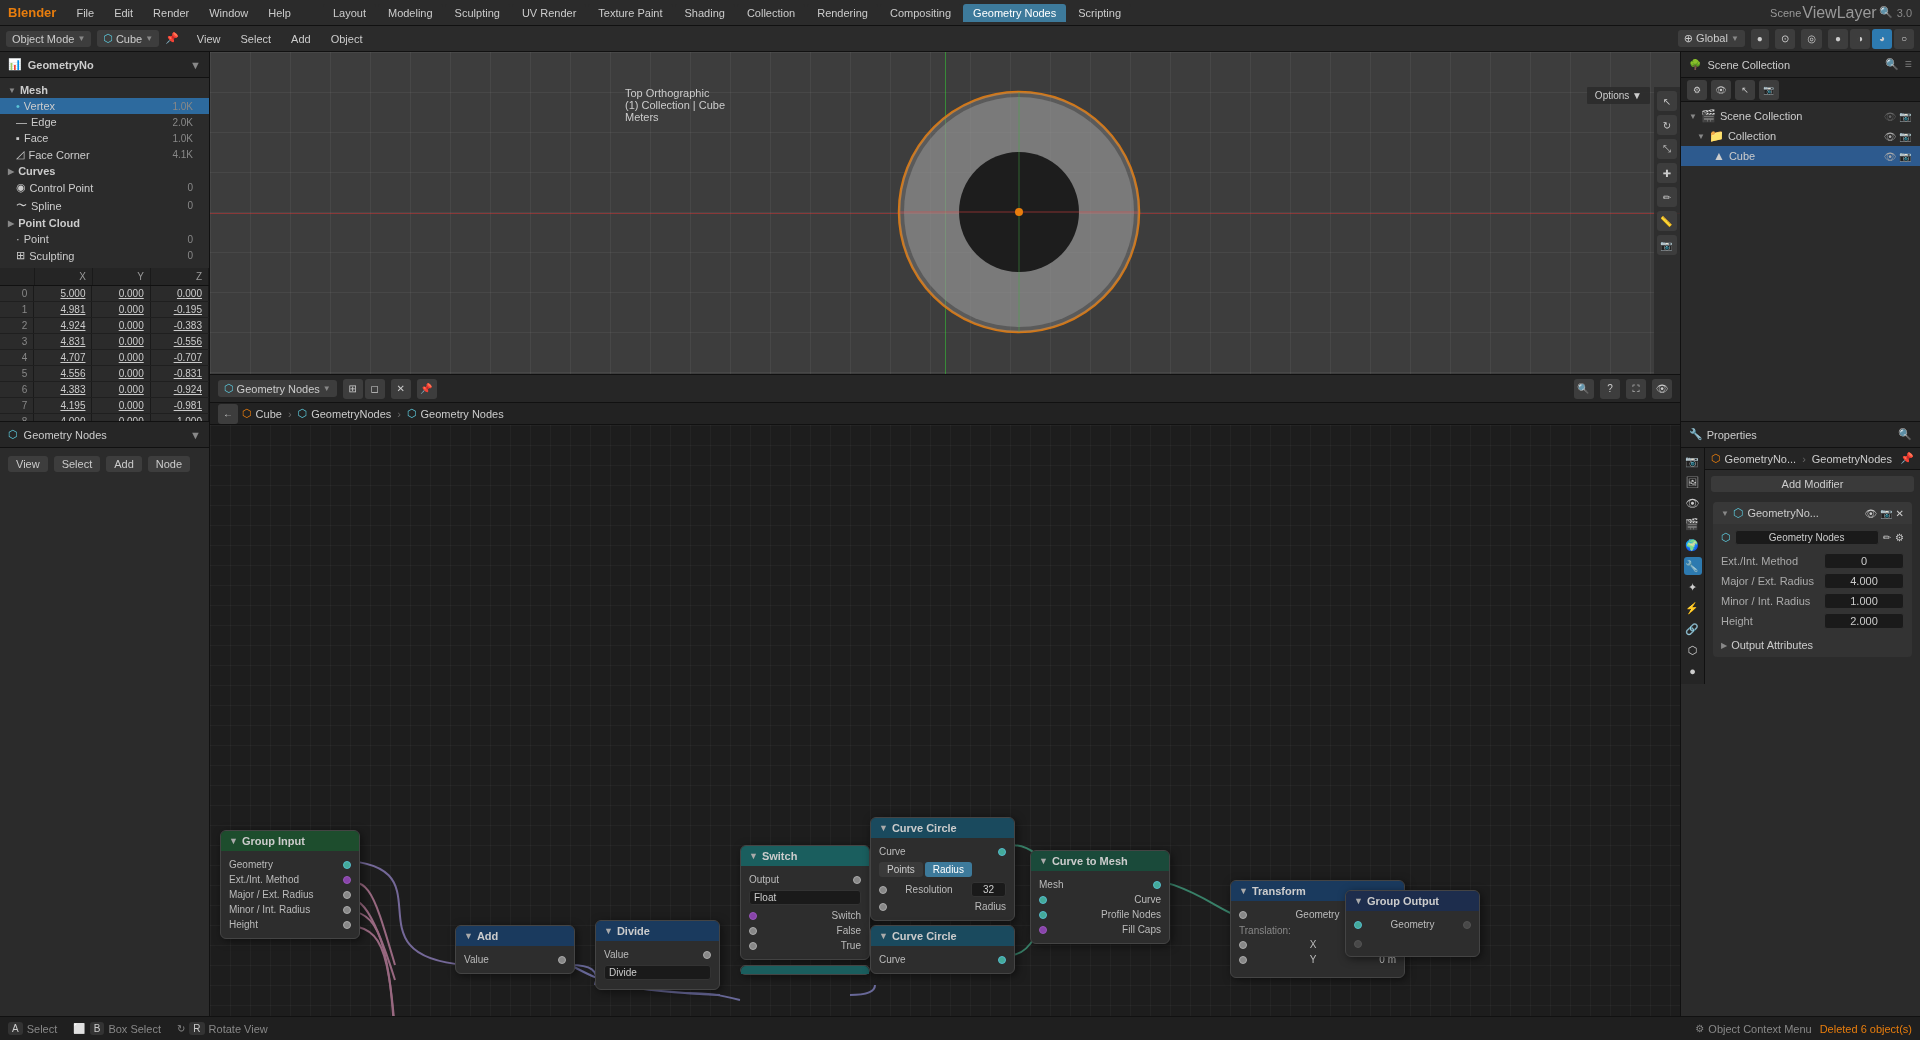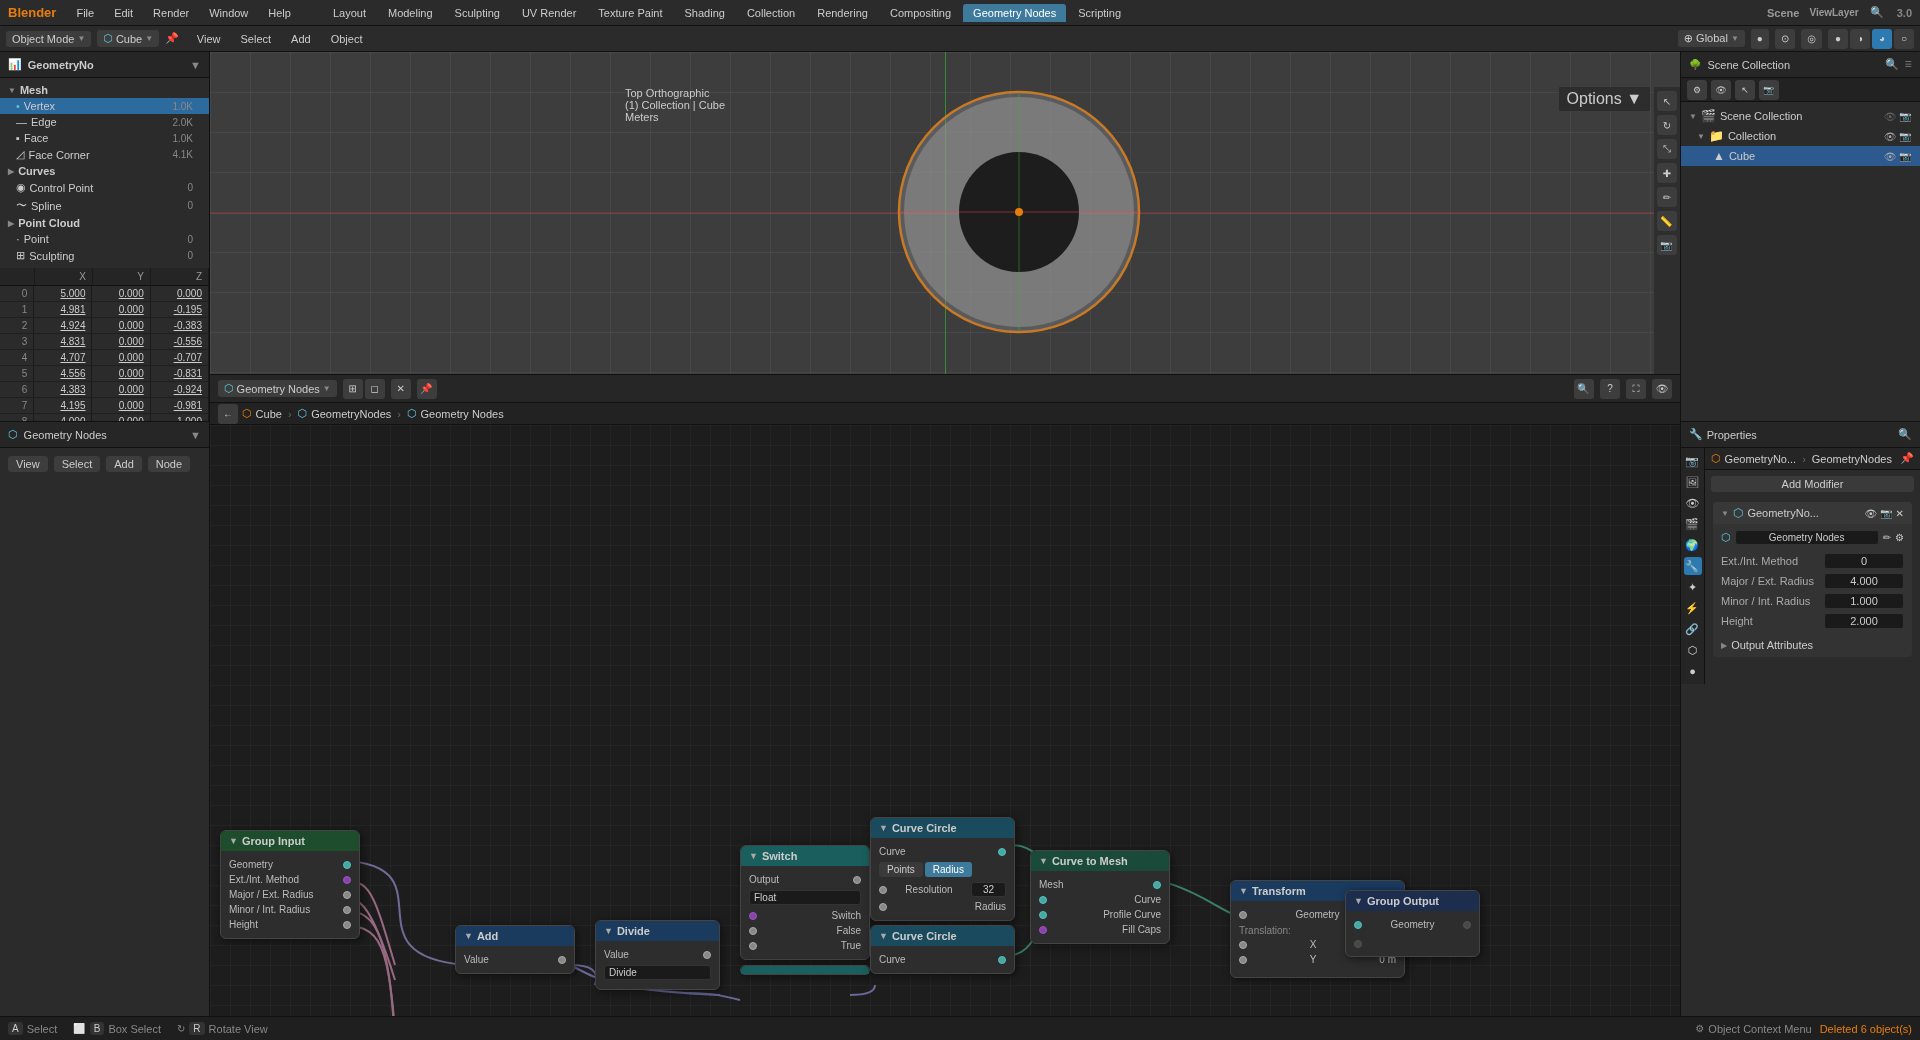--- a/index.html
+++ b/index.html
@@ -259,21 +259,21 @@
     }
     .vp-tool { width: 20px; height: 20px; background: #3d3d3d; border-radius: 3px; cursor: pointer; display: flex; align-items: center; justify-content: center; font-size: 10px; }
     
     #vp-options {
       position: absolute;
       top: 35px;
       right: 30px;
       background: rgba(43,43,43,0.9);
       padding: 3px 8px;
       border-radius: 1px;
-      font-size: 16px;
+      font-size: 10px;
     }
 
     
     #node-editor {
       flex: 1;
       background: #1a1a1a;
       position: relative;
       overflow: hidden;
     }
     #node-toolbar {
@@ -525,23 +525,23 @@
     <span class="menu-tab">Sculpting</span>
     <span class="menu-tab">UV Render</span>
     <span class="menu-tab">Texture Paint</span>
     <span class="menu-tab">Shading</span>
     <span class="menu-tab">Collection</span>
     <span class="menu-tab">Rendering</span>
     <span class="menu-tab">Compositing</span>
     <span class="menu-tab active">Geometry Nodes</span>
     <span class="menu-tab">Scripting</span>
   </div>
-  <div style="margin-left:auto;display:flex;align-items:center;gap:10px;font-weight:bold;">
+  <div style="margin-left:auto;display:flex;align-items:center;gap:1px;">
     <span style="font-size:11px;color:#999;">Scene</span>
-    <span style="font-size:10px;color:#999;">ViewLayer</span>
+    <span style="font-size:16px;color:#999;">ViewLayer</span>
     <span class="r-icon-btn">🔍</span>
     <span style="font-size:11px;color:#888;">3.0</span>
   </div>
 </div>
 
 <div id="second-bar">
   <div class="toolbar-dropdown">
     <span>Object Mode</span>
     <span class="triangle">▼</span>
   </div>
@@ -1005,21 +1005,21 @@
             <div class="node-row">
               <span class="node-label">Mesh</span>
               <div class="node-port green"></div>
             </div>
             <div class="node-row">
               <div class="node-port green"></div>
               <span class="node-label">Curve</span>
             </div>
             <div class="node-row">
               <div class="node-port green"></div>
-              <span class="node-label">Profile Curve</span>
+              <span class="node-label">Profile Nodes</span>
             </div>
             <div class="node-row">
               <div class="node-port violet"></div>
               <span class="node-label">Fill Caps</span>
             </div>
           </div>
         </div>
 
         <div class="node" style="left:1020px;top:455px;min-width:175px;">
           <div class="node-header" style="background:#1a3a5e;">

